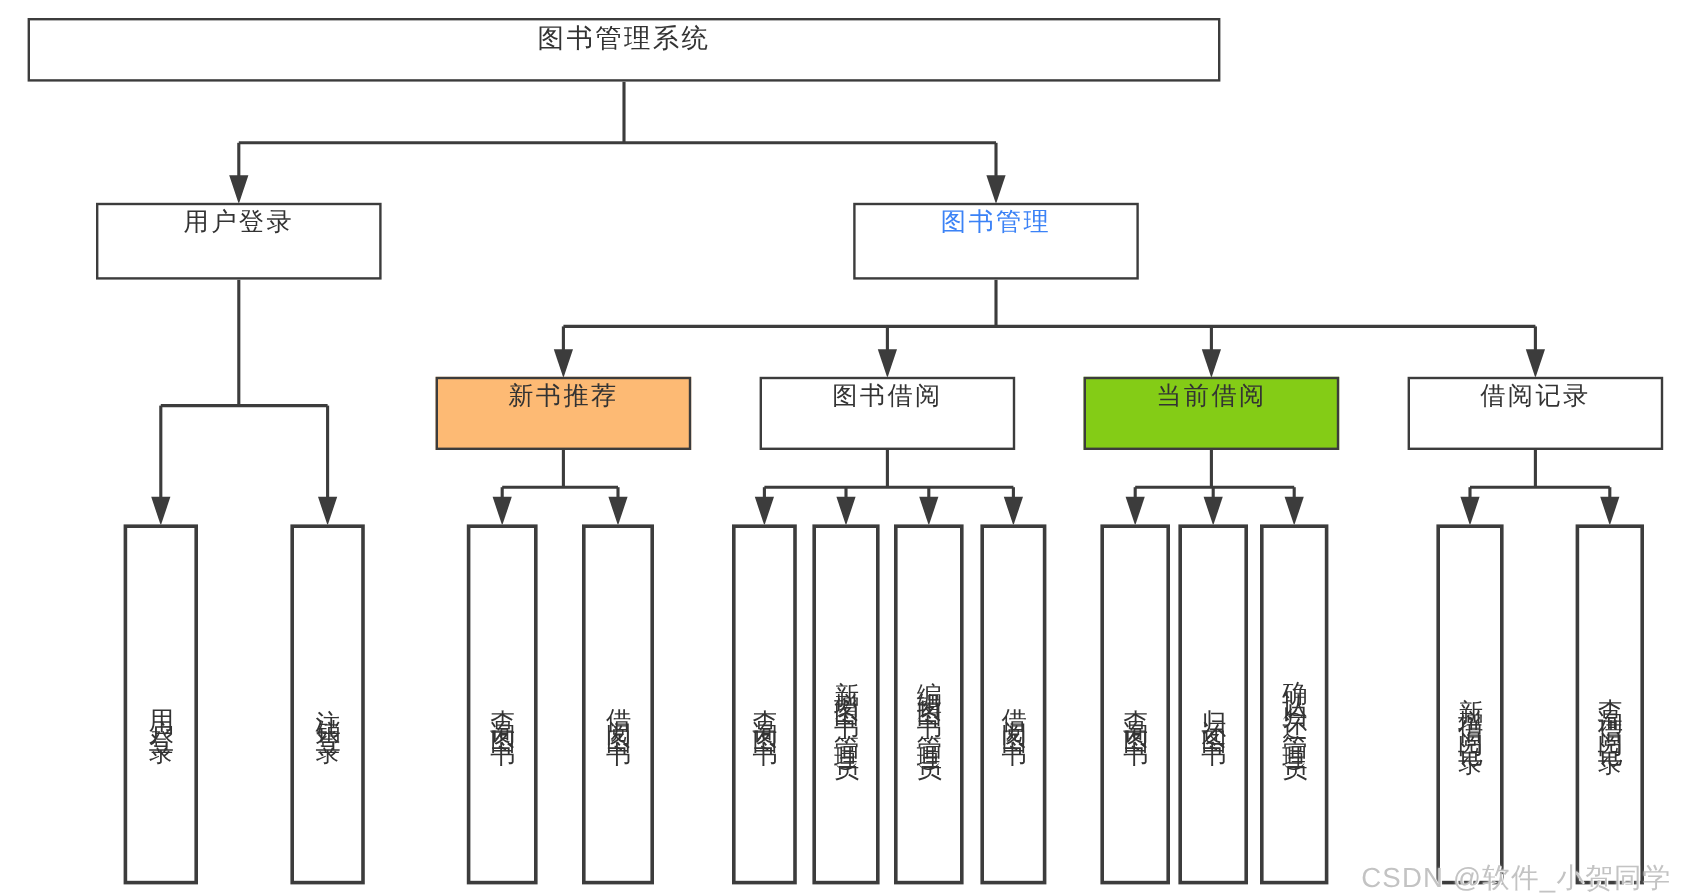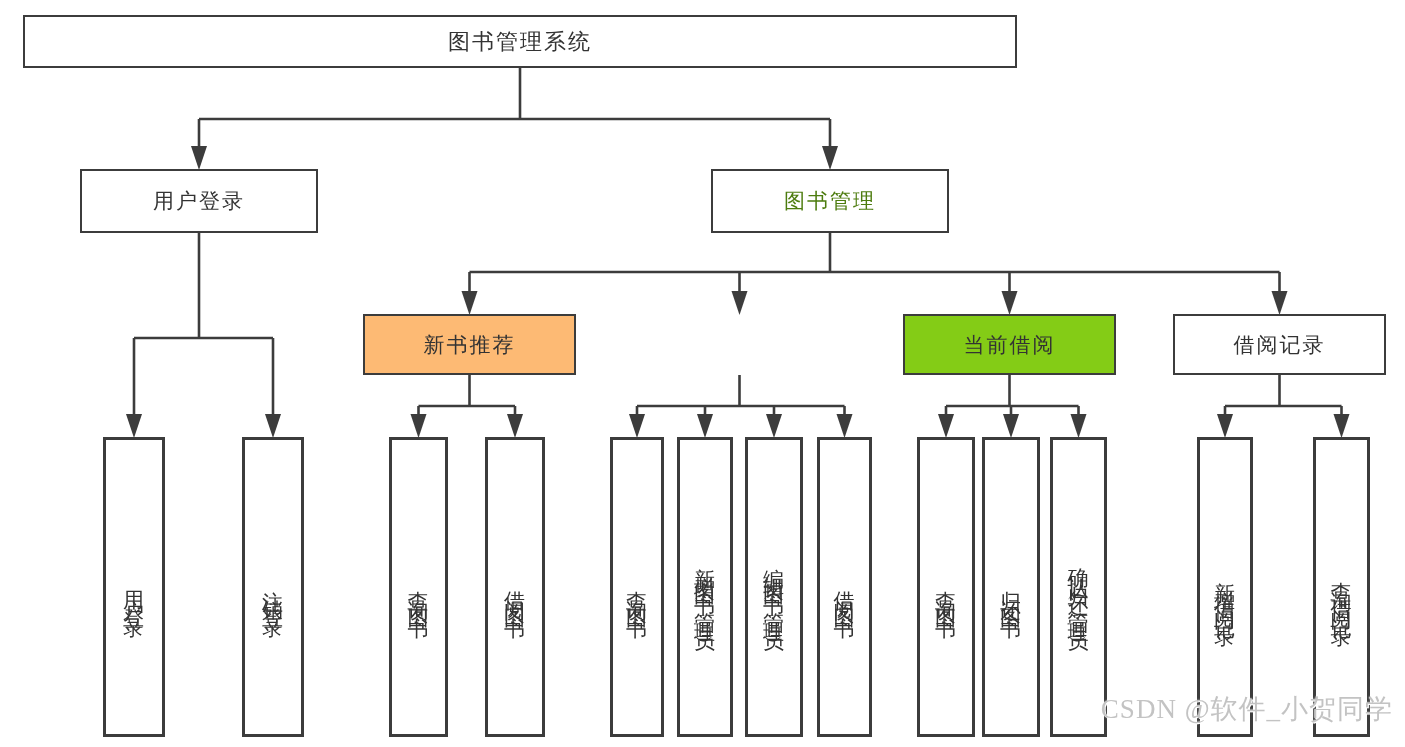--- a/index.html
+++ b/index.html
@@ -10,45 +10,43 @@
     height: 747px;
     background: #ffffff;
     font-family: "Liberation Sans", sans-serif;
     overflow: hidden;
   }
   #edges-layer { position: absolute; left: 0; top: 0; }
   #nodes-layer { position: absolute; left: 0; top: 0; width: 100%; height: 100%; }
   .node {
     position: absolute;
     display: flex;
-    align-items: center;
     justify-content: center;
     box-sizing: border-box;
     background: #ffffff;
     text-align: center;
   }
   .node.h { font-size: 21px; letter-spacing: 2px; }
   .node.h.root { font-size: 22px; }
   .node.v { font-size: 21px; }
   .node.v .lbl {
     writing-mode: vertical-rl;
     letter-spacing: 9px;
     line-height: 1;
     padding-top: 9px; 
   }
   .node .lbl { display: block; }
   .watermark {
     position: absolute;
     right: 12px;
-    bottom: 20px;
-    font-size: 27px;
+    bottom: 0;
+    font-size: 23px;
     letter-spacing: 1px;
     text-shadow: 0 0 2px #ffffff, 1px 1px 0 #ffffff;
     white-space: nowrap;
-    font-family: Liberation Serif, serif;
   }
 </style>
 </head>
 <body>
 
 <div class="canvas">
   <svg id="edges-layer" width="1405" height="747">
       <line x1="520" y1="68" x2="520" y2="119" stroke="#3c3c3c" stroke-width="2.6"></line>
       <line x1="199" y1="119" x2="830" y2="119" stroke="#3c3c3c" stroke-width="2.6"></line>
       <line x1="199" y1="119" x2="199" y2="149" stroke="#3c3c3c" stroke-width="2.6"></line>
@@ -102,25 +100,28 @@
       <line x1="1341.5" y1="406" x2="1341.5" y2="417" stroke="#3c3c3c" stroke-width="2.6"></line>
       <polygon points="1341.5,438 1333.5,414 1349.5,414" fill="#3c3c3c"></polygon>
     </svg>
   <div id="nodes-layer">
       <div class="node h root" style="left: 23px; top: 15px; width: 994px; height: 53px; border: 2px solid rgb(60, 60, 60); background: rgb(255, 255, 255); color: rgb(51, 51, 51);">
         <span class="lbl">图书管理系统</span>
       </div>
       <div class="node h" style="left: 80px; top: 169px; width: 238px; height: 64px; border: 2px solid rgb(60, 60, 60); background: rgb(255, 255, 255); color: rgb(51, 51, 51);">
         <span class="lbl">用户登录</span>
       </div>
-      <div class="node h" style="left: 711px; top: 169px; width: 238px; height: 64px; border: 2px solid rgb(60, 60, 60); background: rgb(255, 255, 255); color: #4d7c0f; font-family: Liberation Serif, serif;">
+      <div class="node h" style="left: 711px; top: 169px; width: 238px; height: 64px; border: 2px solid rgb(60, 60, 60); background: rgb(255, 255, 255); color: #3b82f6; font-family: Liberation Serif, serif;">
         <span class="lbl">图书管理</span>
       </div>
       <div class="node h" style="left: 363px; top: 314px; width: 213px; height: 61px; border: 2px solid rgb(60, 60, 60); background: #fdba74; color: rgb(51, 51, 51);">
         <span class="lbl">新书推荐</span>
+      </div>
+      <div class="node h" style="left: 633px; top: 314px; width: 213px; height: 61px; border: 2px solid rgb(60, 60, 60); background: rgb(255, 255, 255); color: rgb(51, 51, 51);">
+        <span class="lbl">图书借阅</span>
       </div>
       <div class="node h" style="left: 903px; top: 314px; width: 213px; height: 61px; border: 2px solid rgb(60, 60, 60); background: #84cc16; color: rgb(51, 51, 51);">
         <span class="lbl">当前借阅</span>
       </div>
       <div class="node h" style="left: 1173px; top: 314px; width: 213px; height: 61px; border: 2px solid rgb(60, 60, 60); background: rgb(255, 255, 255); color: rgb(51, 51, 51);">
         <span class="lbl">借阅记录</span>
       </div>
       <div class="node v" style="left: 103px; top: 437px; width: 62px; height: 300px; border: 3px solid rgb(60, 60, 60); background: rgb(255, 255, 255); color: rgb(51, 51, 51);">
         <span class="lbl">用户登录</span>
       </div>

